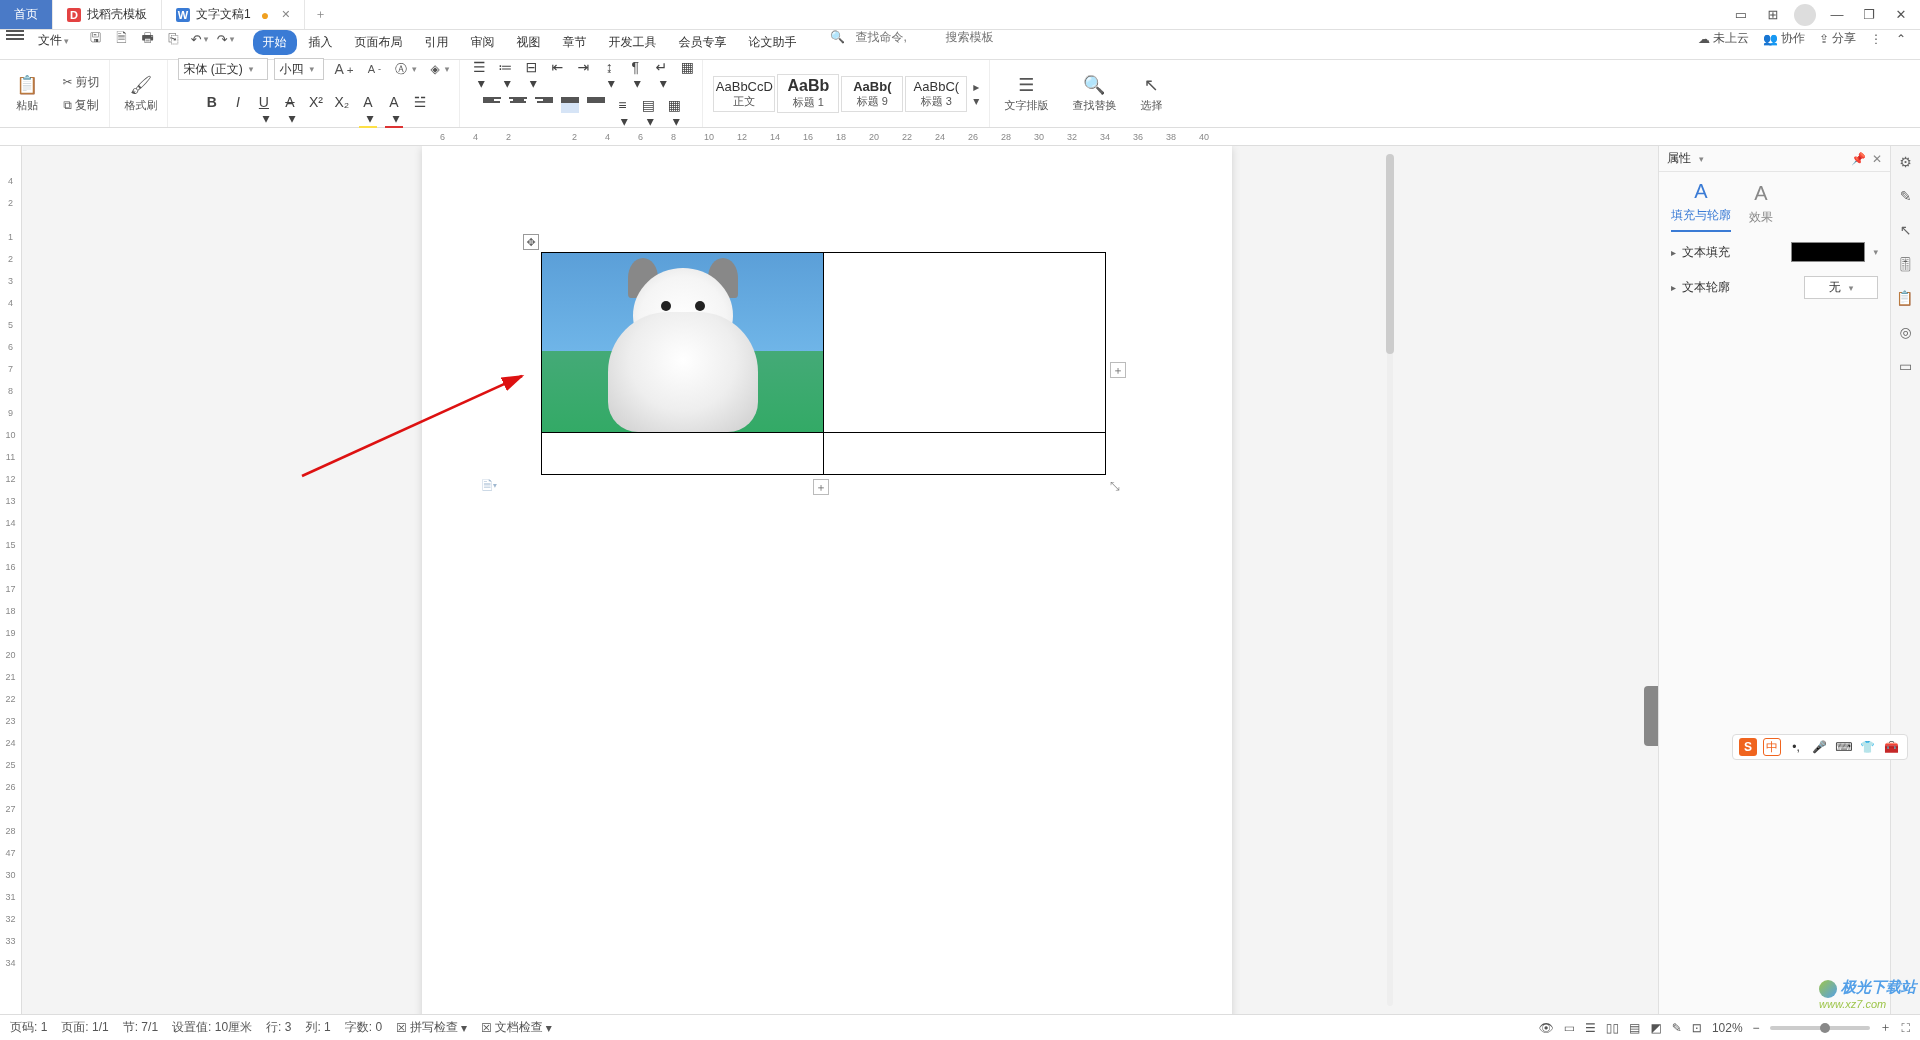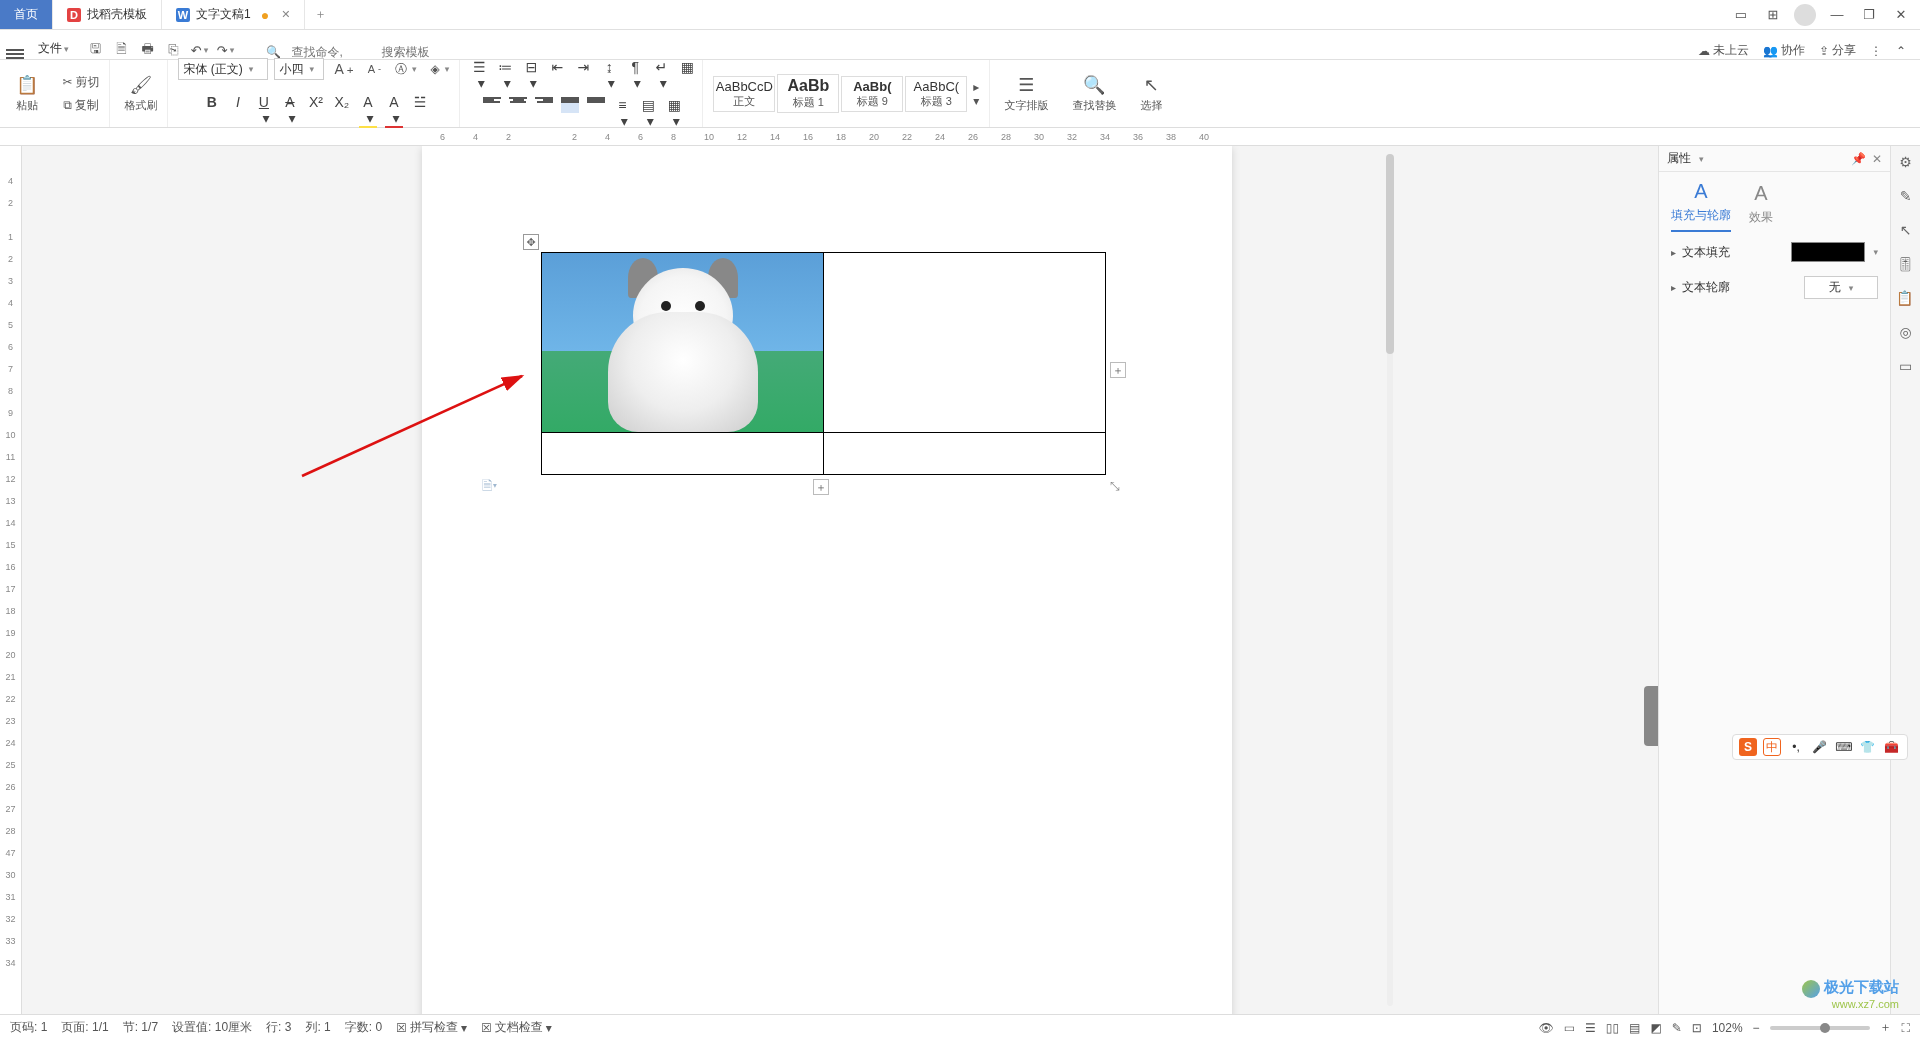--- a/index.html
+++ b/index.html
@@ -13,21 +13,21 @@
 .tab .dot { color: #f0a020; font-size: 14px; margin-left: 4px; }
 .tab .ico { width: 14px; height: 14px; display:inline-flex; align-items:center; justify-content:center; font-size:11px; border-radius:2px; }
 .ico-d { background:#e34242; color:#fff; font-weight:bold; }
 .ico-w { background:#3a7bd5; color:#fff; font-weight:bold; }
 .tab-plus { width: 30px; display:flex; align-items:center; justify-content:center; color:#888; cursor:pointer; }
 .titlebar-right { margin-left:auto; display:flex; align-items:center; gap:10px; padding-right:8px; }
 .titlebar-right .tb-btn { width:22px; height:22px; display:flex; align-items:center; justify-content:center; color:#555; cursor:pointer; font-size:13px; }
 .tb-round { width:20px; height:20px; border-radius:50%; background:#ddd; }
 
 
-.menubar { height: 30px; background:#fff; display:flex; align-items:flex-end; padding:0 6px; gap:4px; border-bottom:1px solid #e0e0e0; }
+.menubar { height: 30px; background:#fff; display:flex; align-items:flex-start; padding:0 6px; gap:4px; border-bottom:1px solid #e0e0e0; }
 .hamburger { width:18px; display:flex; flex-direction:column; gap:2px; margin-right:4px; cursor:pointer;}
 .hamburger span { height:2px; background:#555; }
 .file-btn { font-size:12px; padding:2px 6px; cursor:pointer; }
 .qat { display:flex; gap:8px; margin:0 8px; }
 .qat .qb { width:18px; height:18px; display:flex; align-items:center; justify-content:center; color:#555; cursor:pointer; font-size:13px;}
 .menu-tabs { display:flex; gap:2px; margin-left:6px; }
 .menu-tab { padding:4px 10px; font-size:12px; cursor:pointer; border-radius:10px; }
 .menu-tab.active { background:#3a7bd5; color:#fff; }
 .search-area { margin-left:20px; display:flex; align-items:center; gap:10px; color:#aaa; font-size:12px;}
 .search-area input { border:none; outline:none; width:80px; font-size:12px; }
@@ -120,21 +120,21 @@
 .statusbar .sb-right { margin-left:auto; display:flex; align-items:center; gap:10px;}
 .sb-btn { cursor:pointer; display:flex; align-items:center; gap:3px;}
 .zoom-slider { width:100px; height:4px; background:#ccc; position:relative; border-radius:2px;}
 .zoom-slider .zthumb{ position:absolute; left:50%; top:-3px; width:10px;height:10px;background:#888;border-radius:50%;}
 
 
 .ime-bar { position:absolute; right:12px; bottom:280px; display:flex; gap:6px; background:#fff; border:1px solid #ddd; padding:3px 6px; border-radius:4px; align-items:center;}
 .ime-bar .ib { width:18px;height:18px; display:flex;align-items:center;justify-content:center; font-size:12px;}
 .ib.s { background:#f0641e; color:#fff; border-radius:3px; font-weight:bold;}
 .ib.c { color:#f0641e; border:1px solid #f0641e; border-radius:3px;}
-.watermark { position:absolute; right:21px; bottom:30px; text-align:right; font-size:12px;}
+.watermark { position:absolute; right:4px; bottom:30px; font-size:12px;font-style:italic;}
 .watermark .w1{ color:#54a0e8; font-weight:bold; font-size:15px;}
 .watermark .w2{ color:#9ec54b; font-size:11px;}
 .watermark .logo { display:inline-block; width:18px;height:18px; background:linear-gradient(135deg,#9ec54b,#54a0e8); border-radius:50%; vertical-align:middle; margin-right:4px;}
 
 .scrollbar-v { position:absolute; right:262px; top:0; bottom:0; width:12px; }
 .scrollbar-v .track{position:absolute; top:8px; bottom:8px; left:3px; width:6px; background:#eee; border-radius:3px;}
 .scrollbar-v .thumb{position:absolute; top:8px; height:200px; left:2px; width:8px; background:#ccc; border-radius:4px;}
 </style>
 </head>
 <body>
@@ -171,20 +171,32 @@
       <span></span>
     </div>
   <div class="file-btn"><span>文件</span><span class="drop-caret">▾</span></div>
   <div class="qat">
     <span class="qb">🖫</span>
     <span class="qb">🗎</span>
     <span class="qb">🖶</span>
     <span class="qb">⎘</span>
     <span class="qb">↶<span class="drop-caret">▾</span></span>
     <span class="qb">↷<span class="drop-caret">▾</span></span>
+  </div>
+  <div class="menu-tabs">
+    <div class="menu-tab active">开始</div>
+    <div class="menu-tab">插入</div>
+    <div class="menu-tab">页面布局</div>
+    <div class="menu-tab">引用</div>
+    <div class="menu-tab">审阅</div>
+    <div class="menu-tab">视图</div>
+    <div class="menu-tab">章节</div>
+    <div class="menu-tab">开发工具</div>
+    <div class="menu-tab">会员专享</div>
+    <div class="menu-tab">论文助手</div>
   </div>
   <div class="search-area">
     <span>🔍</span>
     <input placeholder="查找命令," style="">
     <input placeholder="搜索模板" style="">
   </div>
   <div class="menubar-right">
     <div class="mb-item">
         <span>☁</span>
         <span>未上云</span>
@@ -517,21 +529,21 @@
 </div>
 
 <div class="watermark">
   <div><span class="logo"></span><span class="w1">极光下载站</span></div>
   <div class="w2">www.xz7.com</div>
 </div>
 
 <div class="statusbar">
   <span>页码: 1</span>
   <span>页面: 1/1</span>
-  <span>节: 1/7</span>
+  <span>节: 7/1</span>
   <span>设置值: 10厘米</span>
   <span>行: 3</span>
   <span>列: 1</span>
   <span>字数: 0</span>
   <span class="sb-btn">☒ <span>拼写检查</span> ▾</span>
   <span class="sb-btn">☒ <span>文档检查</span> ▾</span>
   <div class="sb-right">
     <span class="sb-btn">👁</span>
     <span class="sb-btn">▭</span>
     <span class="sb-btn">☰</span>

